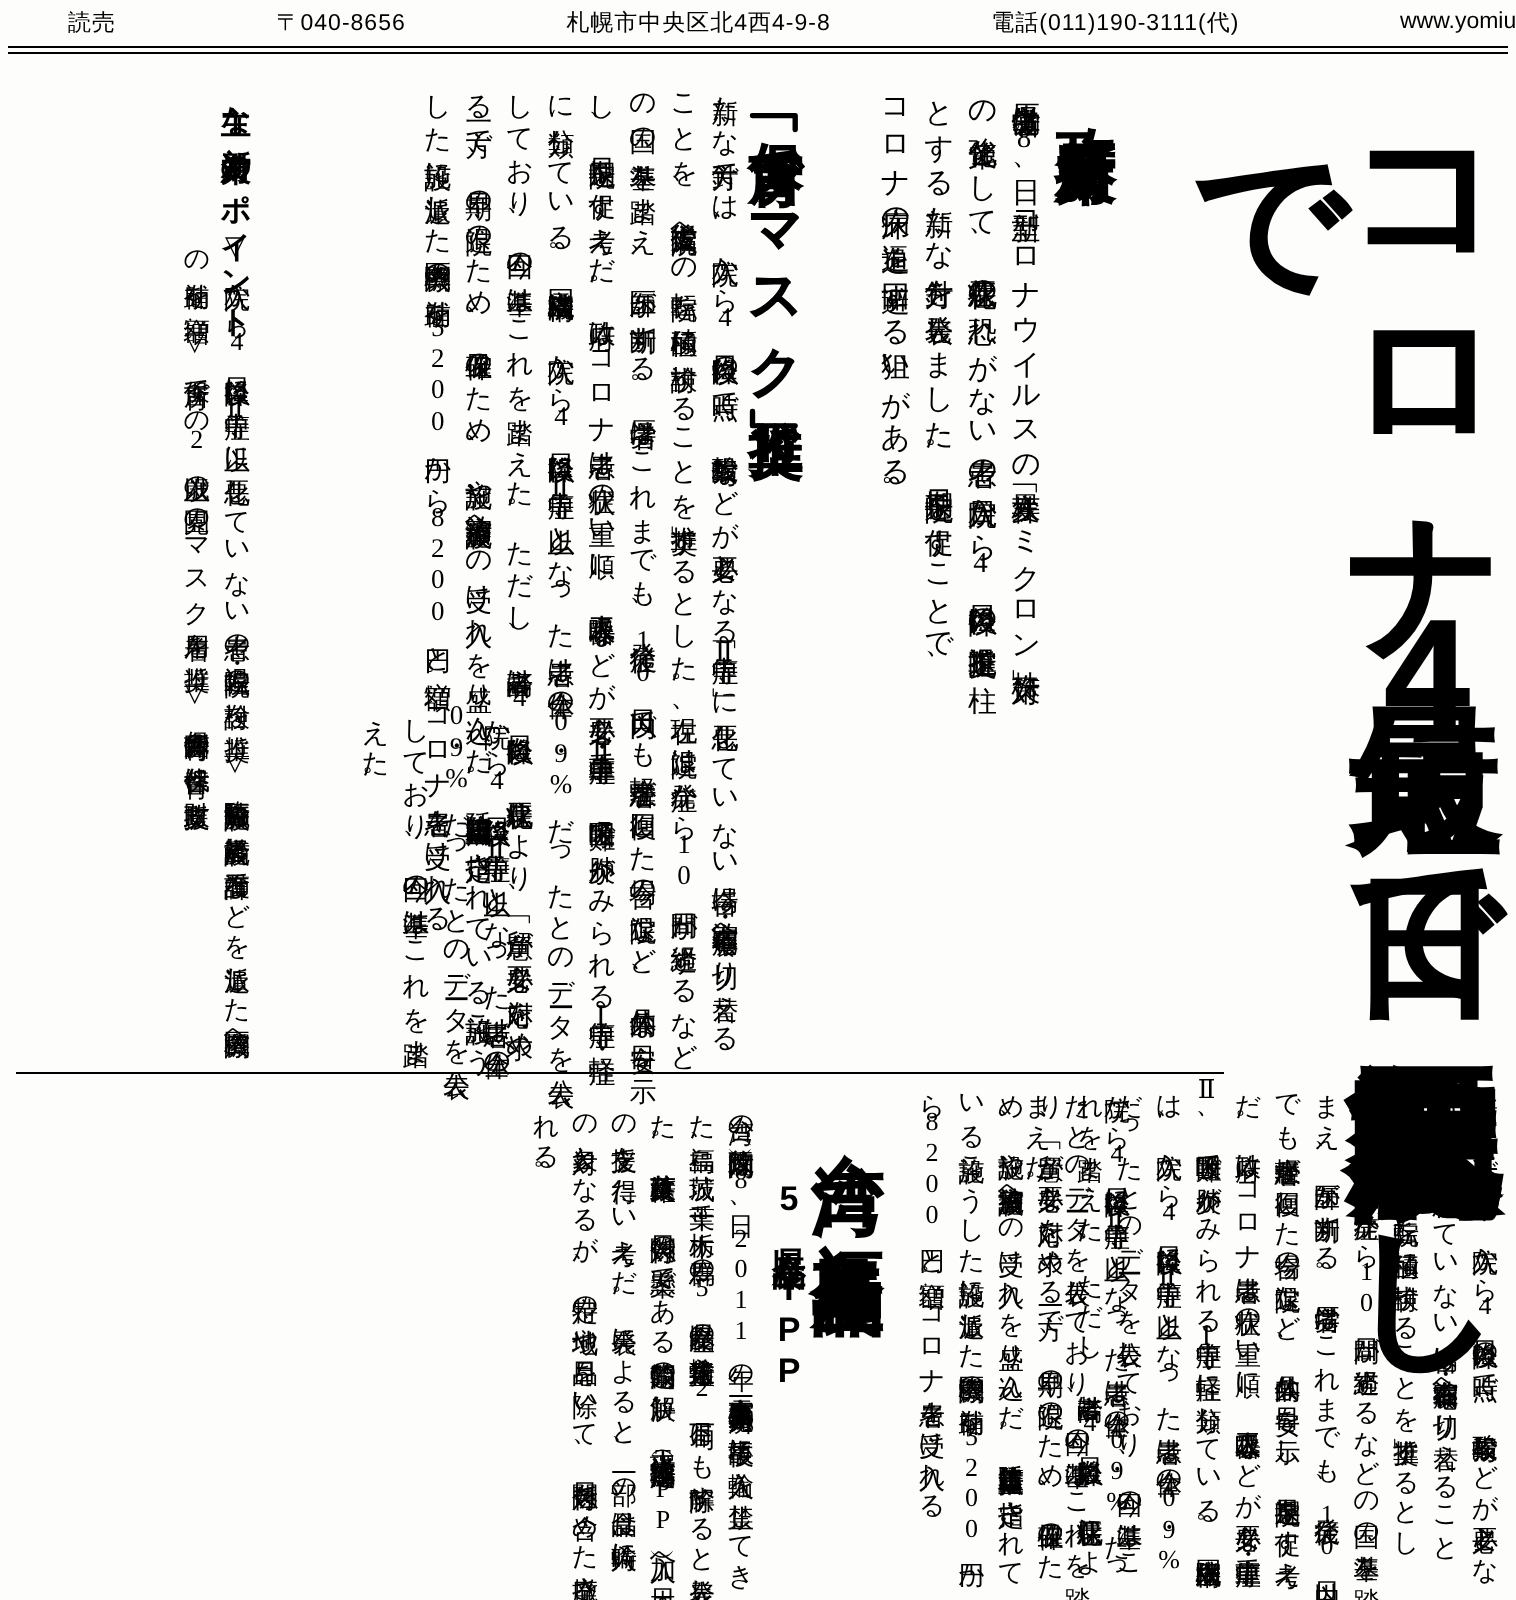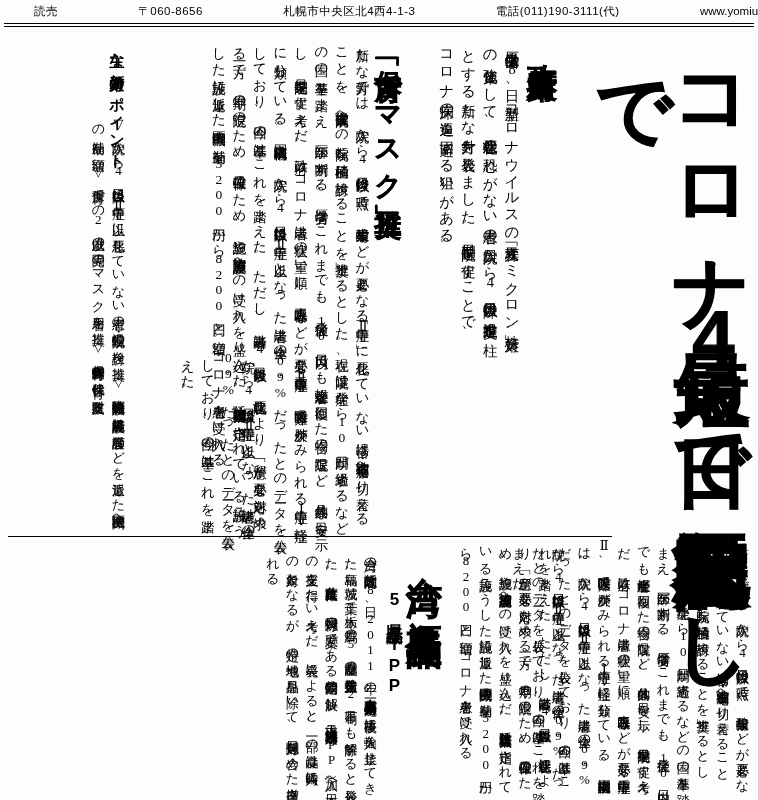--- a/index.html
+++ b/index.html
@@ -249,22 +249,22 @@
     letter-spacing: 0.5px;
   }
 </style>
 </head>
 <body>
 
 <div class="page">
 
   <div class="masthead">
     <span class="mh-item">読売</span>
-    <span class="mh-item">〒060-8656</span>
-    <span class="mh-item">札幌市中央区北4西4-1-3</span>
+    <span class="mh-item">〒040-8656</span>
+    <span class="mh-item">札幌市中央区北4西4-9-8</span>
     <span class="mh-item">電話(011)190-3111(代)</span>
     <span class="mh-item mh-url">www.yomiuri.co.jp</span>
   </div>
   <div class="rule-top"></div>
   <div class="rule-top2"></div>
 
   <div class="headline"><span>コロナ最短4日で退院</span><span>病状悪化なしで</span></div>
 
   <div class="subhead">政府新対策</div>
 

